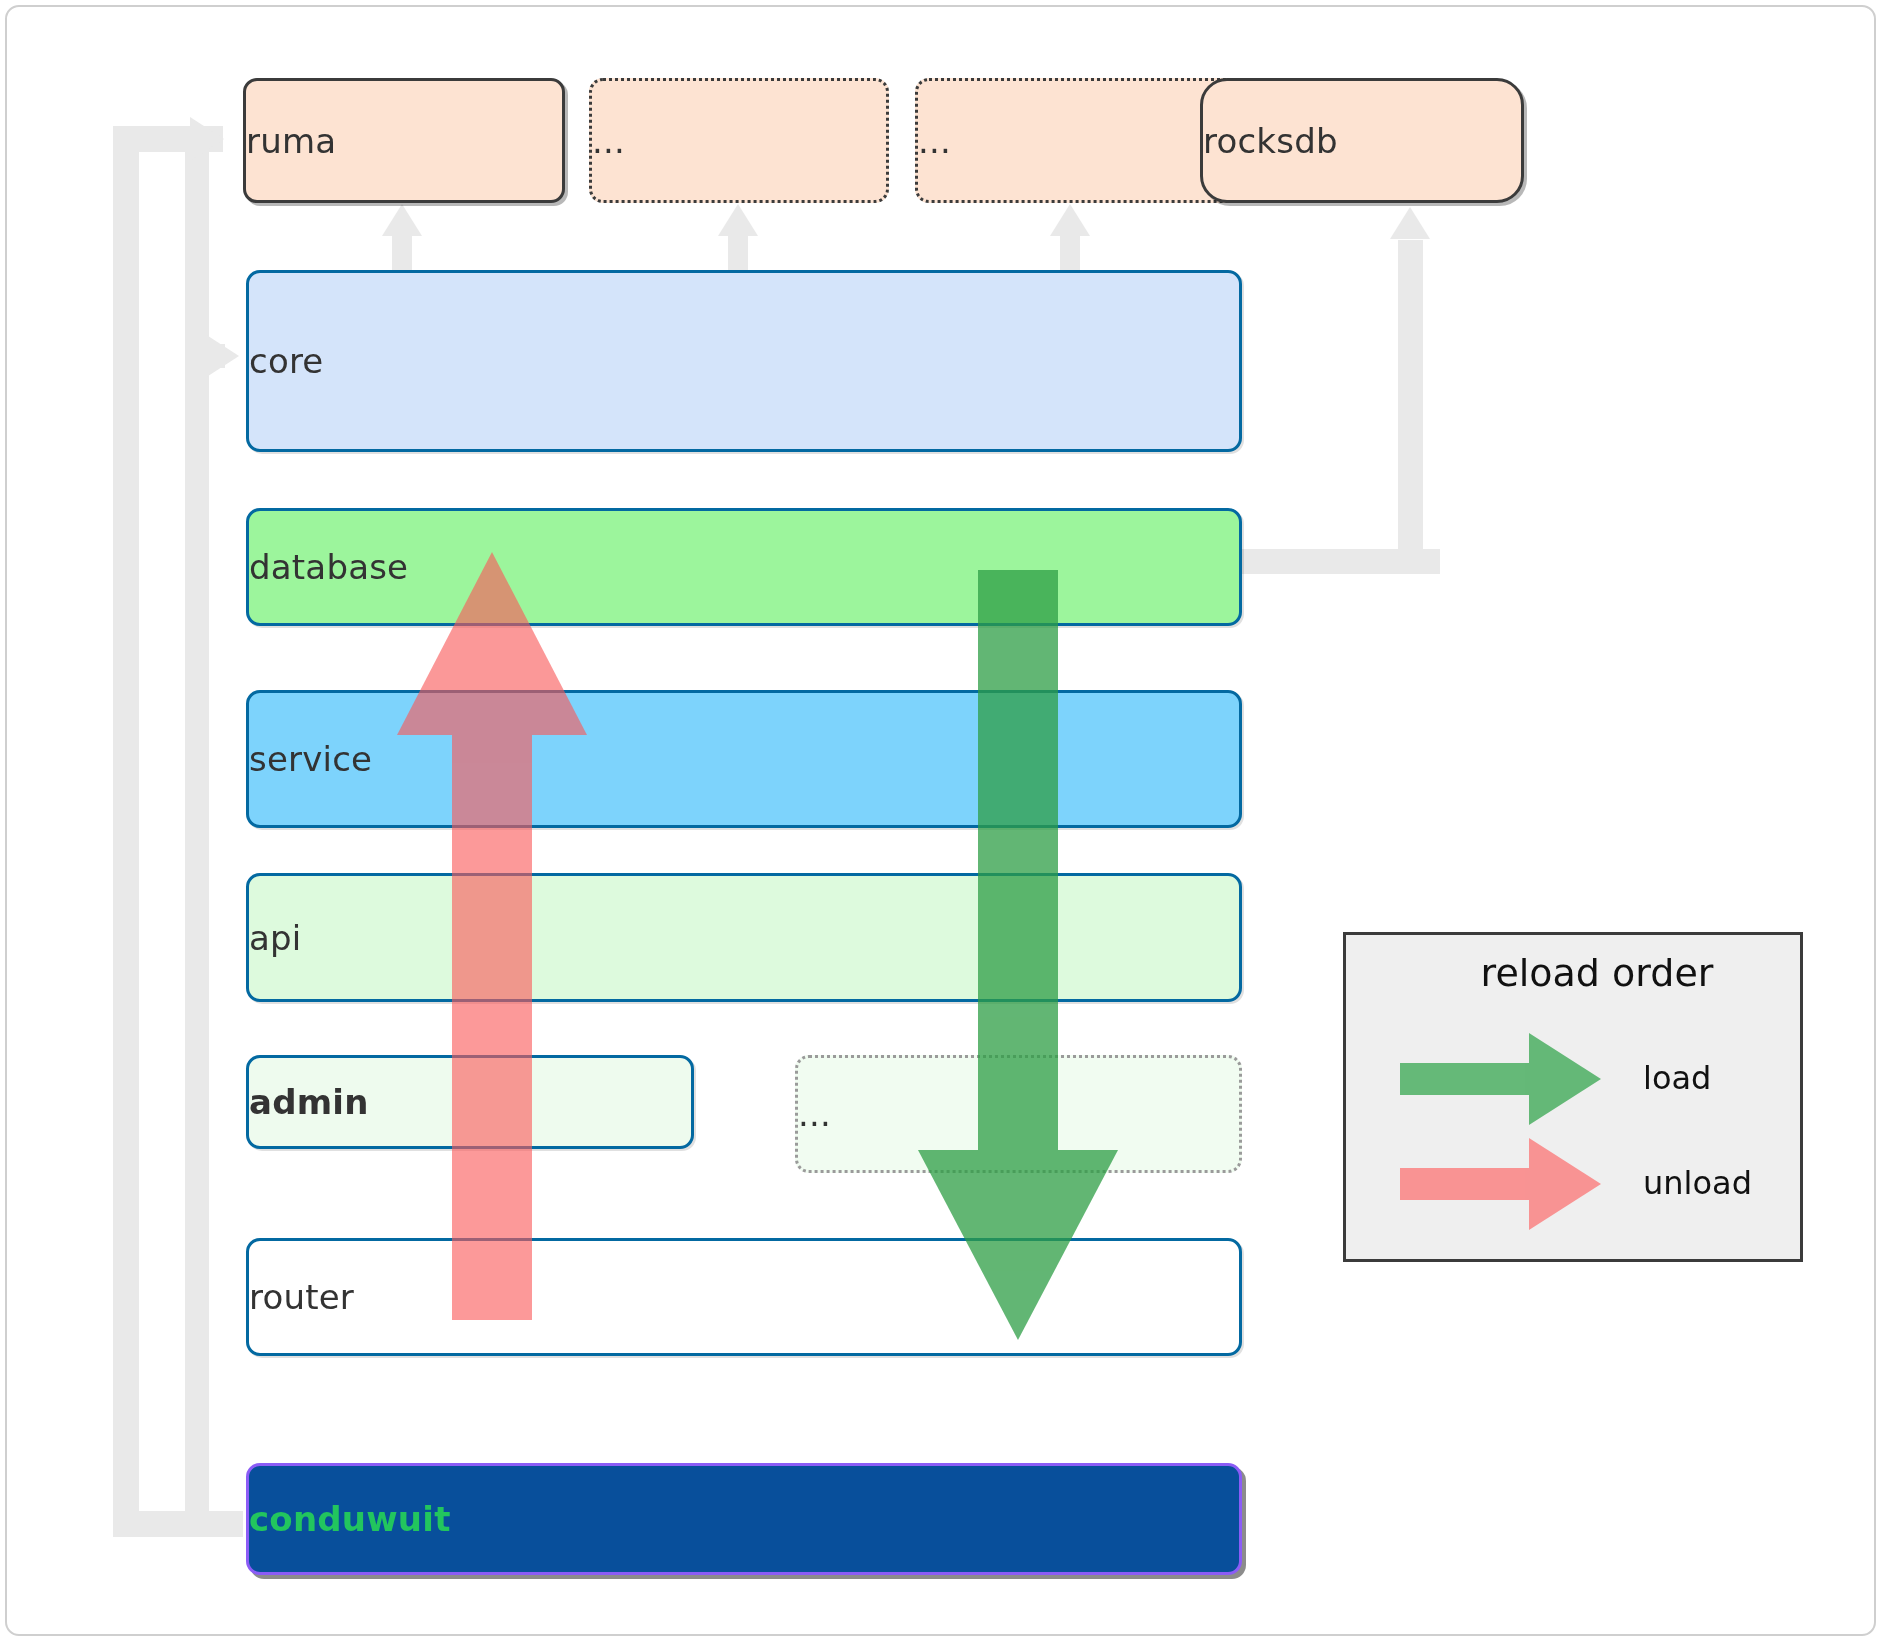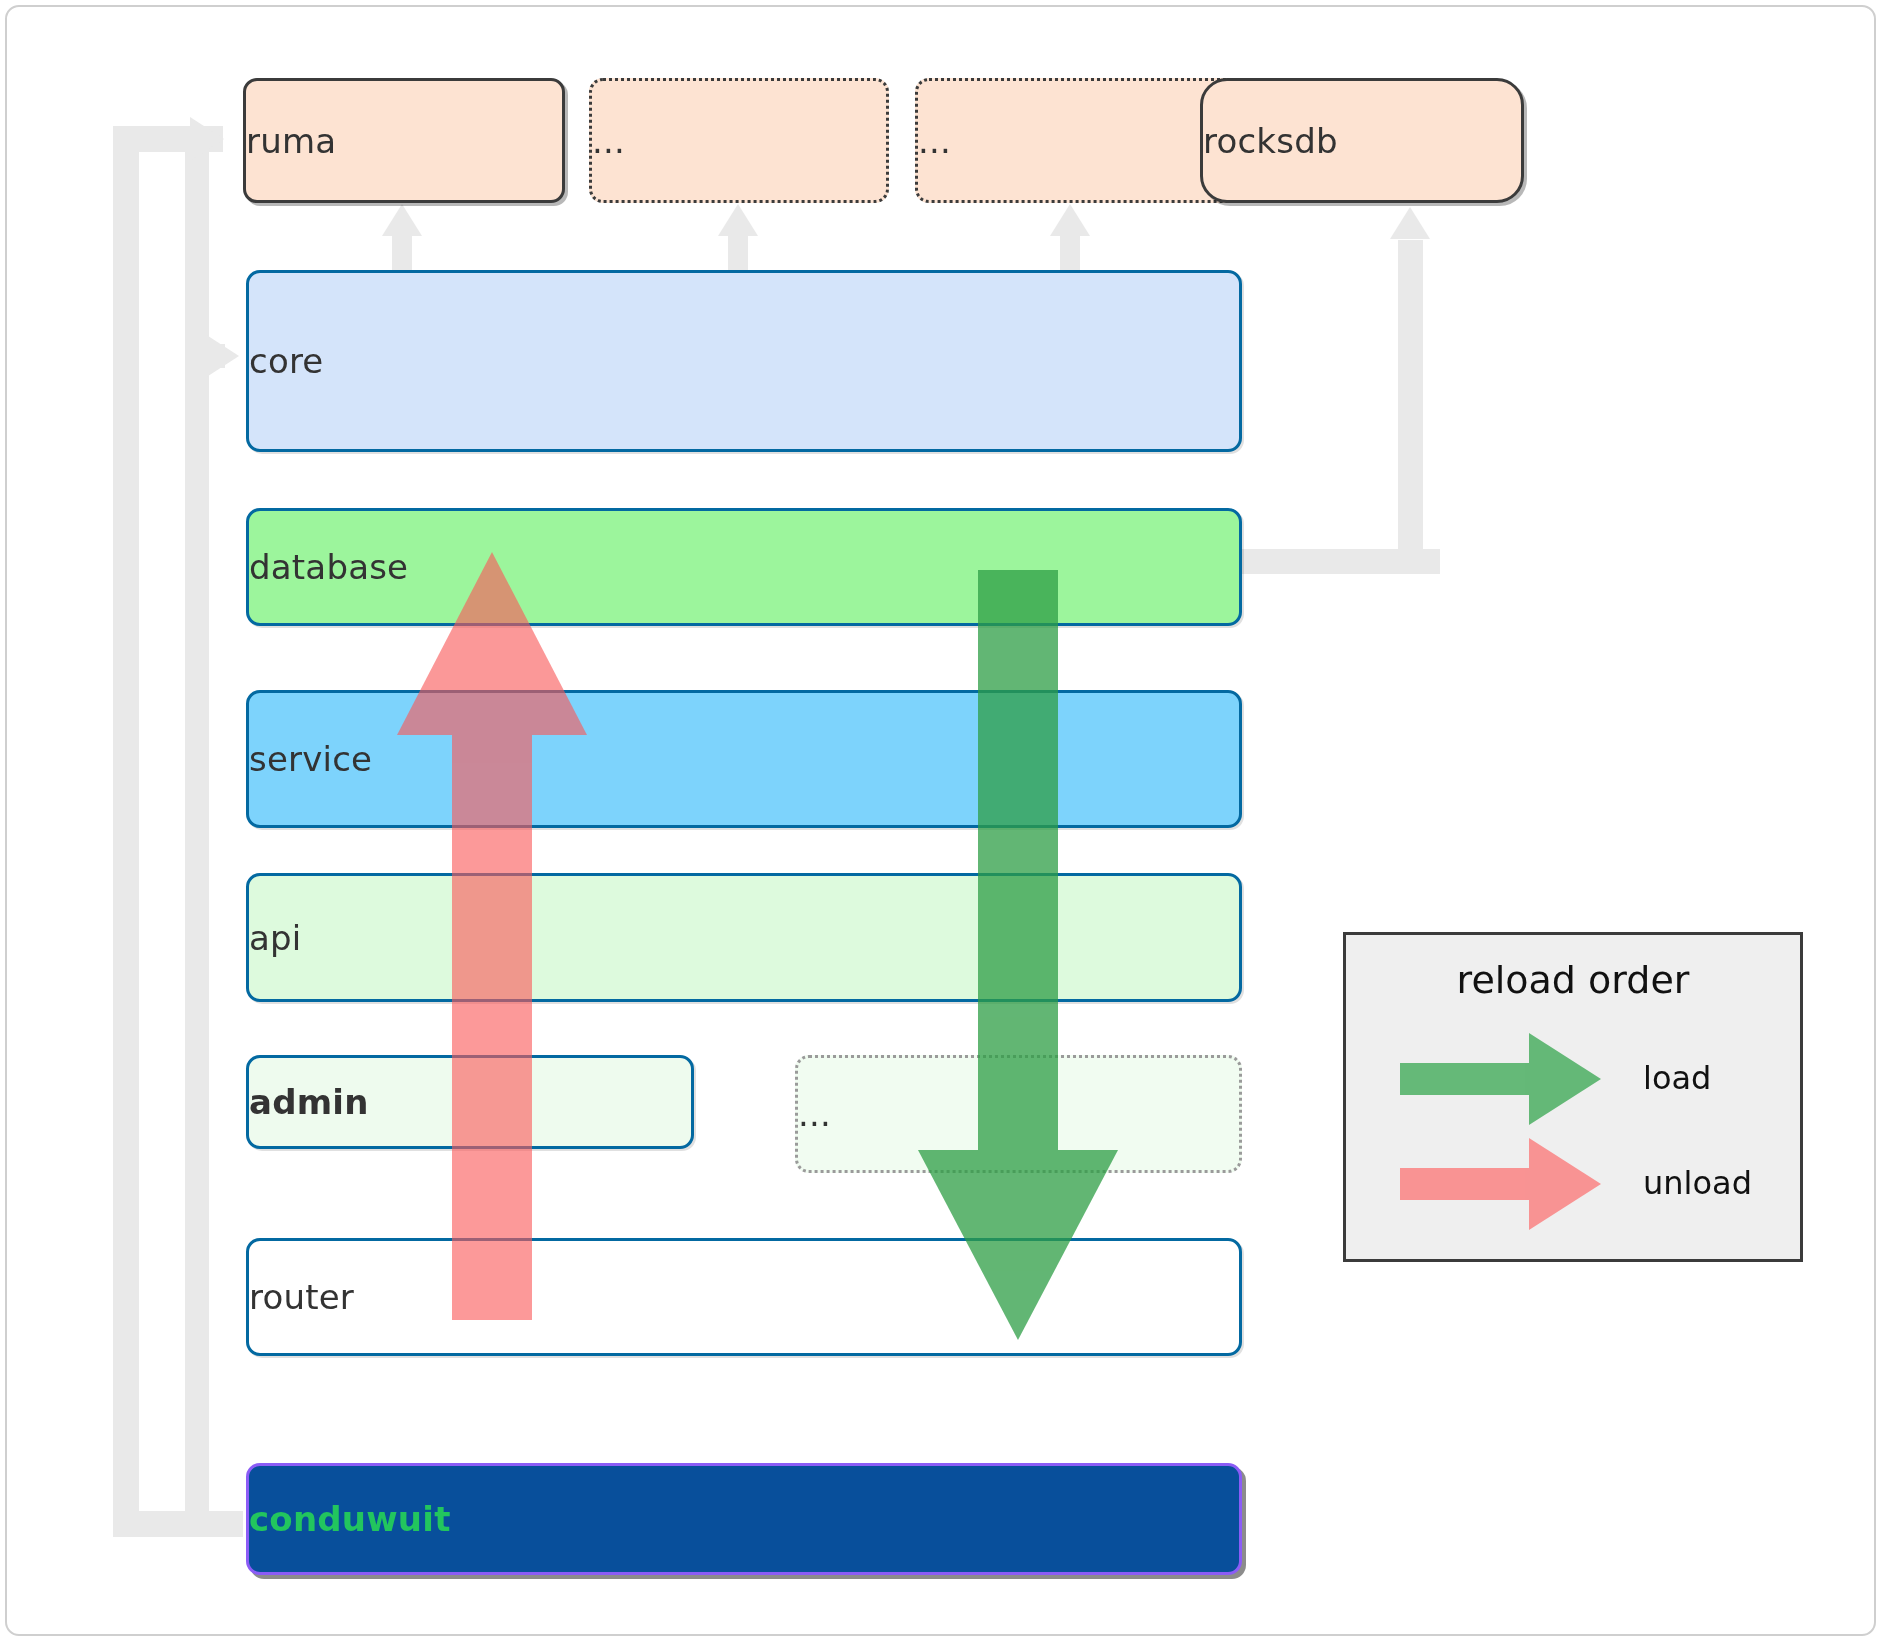--- a/index.html
+++ b/index.html
@@ -184,21 +184,21 @@
       <rect x="978" y="570" width="80" height="640" fill="#2e9e45"></rect>
       <polygon points="1018,1340 1118,1150 918,1150" fill="#2e9e45"></polygon>
     </g>
   </svg>
 
   <div class="box root" style="left:246px; top:1463px; width:996px; height:112px;">
     <span>conduwuit</span>
   </div>
 
   <div class="legend" style="left:1343px; top:932px; width:460px; height:330px;">
-    <div class="legend-title" style="top:23px;">reload order</div>
+    <div class="legend-title" style="top:16px;margin-left:24px;">reload order</div>
 
     <svg width="460" height="330" style="position:absolute; left:0; top:0;">
       <g opacity="0.85">
         <rect x="54" y="128" width="160" height="32" fill="#4caf63"></rect>
         <polygon points="255,144 183,190 183,98" fill="#4caf63"></polygon>
       </g>
       <g opacity="0.85">
         <rect x="54" y="233" width="160" height="32" fill="#fa8383"></rect>
         <polygon points="255,249 183,295 183,203" fill="#fa8383"></polygon>
       </g>

